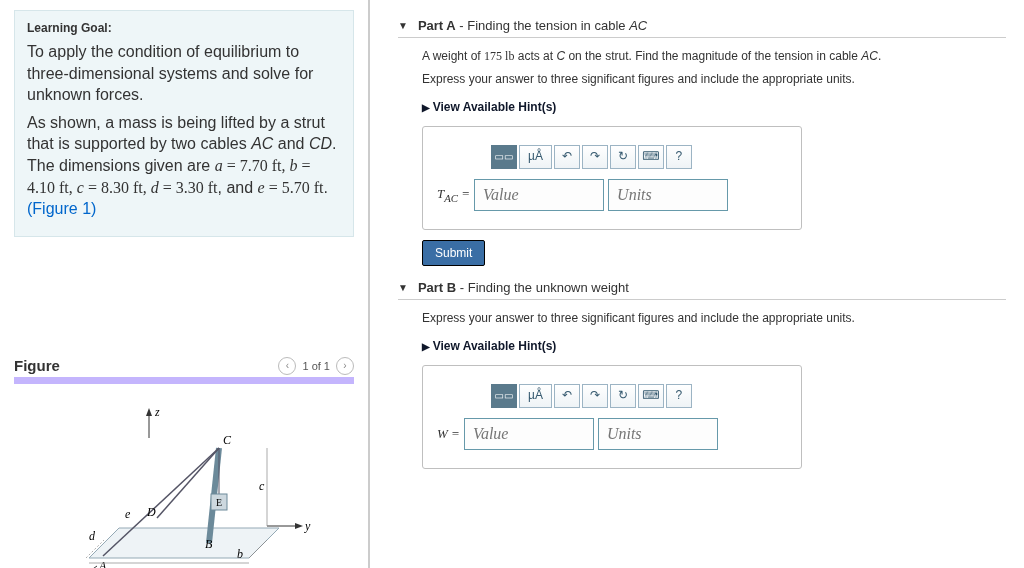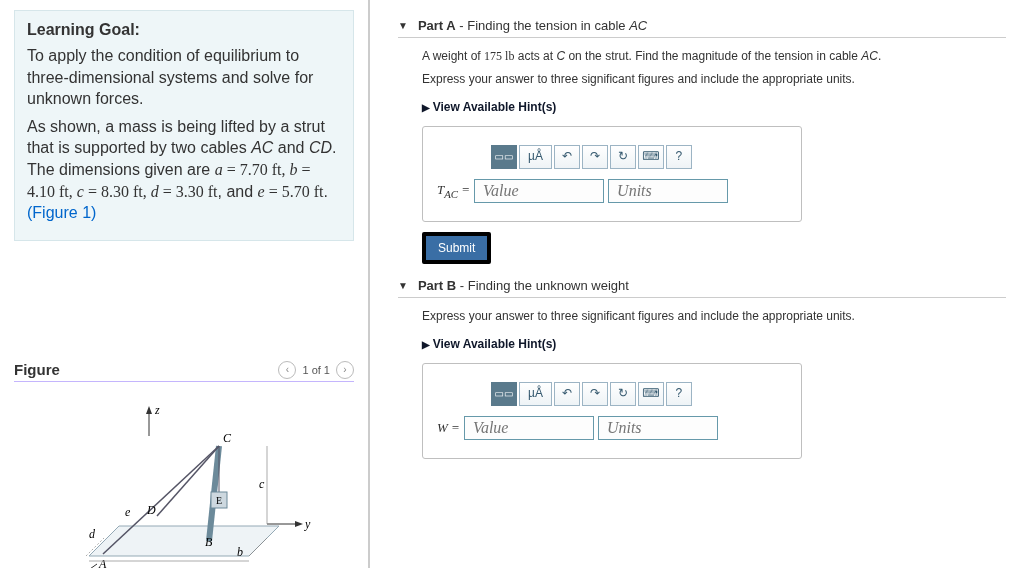--- a/index.html
+++ b/index.html
@@ -1,24 +1,24 @@
 <!DOCTYPE html>
 <html><head>
 <meta charset="utf-8">
 <style>
   * { box-sizing: border-box; margin: 0; padding: 0; }
   body { font-family: Arial, Helvetica, sans-serif; font-size: 12px; color: #333; background: #fff; }
   .page { display: flex; width: 1024px; height: 568px; }
   .left-col { width: 370px; padding: 10px 14px 0 14px; border-right: 2px solid #ccc; }
   .right-col { flex: 1; padding: 18px 18px 0 28px; overflow: hidden; }
   .goal-box { background: #eef6f8; border: 1px solid #d6e6ea; padding: 10px 12px; margin-bottom: 18px; }
-  .goal-box h4 { font-size: 16px; font-weight: bold; margin-bottom: 6px; color: #333; }
+  .goal-box h4 { font-size: 12px; font-weight: bold; margin-bottom: 6px; color: #333; }
   .goal-box p { font-size: 16px; line-height: 1.35; color: #333; margin-bottom: 6px; }
   .fig-link { color: #0066cc; }
-  .figure-header { display: flex; align-items: center; justify-content: space-between; border-bottom: 1px solid #c4b5fd; padding-bottom: 2px; margin-top: 120px; }
+  .figure-header { display: flex; align-items: center; justify-content: space-between; border-bottom: 7px solid #c4b5fd; padding-bottom: 2px; margin-top: 120px; }
   .figure-header h3 { font-size: 15px; font-weight: bold; }
   .fig-nav { display: flex; align-items: center; gap: 6px; font-size: 11px; color: #555; }
   .circ-btn { width: 18px; height: 18px; border: 1px solid #bbb; border-radius: 50%; background: #fff; display: inline-flex; align-items: center; justify-content: center; font-size: 10px; color: #888; cursor: pointer; }
   .figure-img { margin-top: 14px; text-align: center; }
   .part { margin-bottom: 14px; }
   .part-header { display: flex; align-items: center; gap: 10px; border-bottom: 1px solid #ccc; padding-bottom: 4px; margin-bottom: 10px; }
   .part-caret { font-size: 10px; }
   .part-title { font-size: 13px; font-weight: bold; }
   .part-title .sub { font-weight: normal; text-align: right; }
   .part-body { padding-left: 24px; font-size: 12px; line-height: 1.45; }
@@ -26,24 +26,24 @@
   .part-body .bold { font-weight: normal; }
   .hint-link { color: #0f172a; font-weight: bold; margin-top: 4px; display: inline-block; cursor: pointer;}
   .hint-caret { font-size: 10px; margin-right: 3px; }
   .answer-box { border: 1px solid #bfbfbf; border-radius: 3px; padding: 18px 14px 18px 14px; margin-top: 10px; width: 380px; }
   .toolbar { display: flex; gap: 2px; margin: 0 0 10px 54px; align-items: center; }
   .toolbar .tb { width: 26px; height: 24px; border: 1px solid #9cb4c4; background: linear-gradient(#fff,#eef3f6); display: inline-flex; align-items: center; justify-content: center; font-size: 12px; color: #34586e; cursor: pointer; }
   .toolbar .tb.first { background: #5a7a8c; color:#fff; border-color:#5a7a8c; font-size:10px; }
   .toolbar .tb.wide { width: auto; padding: 0 8px; }
   .ans-row { display: flex; align-items: center; gap: 4px; }
   .ans-label { font-style: italic; font-family: 'Times New Roman', serif; font-size: 13px; }
-  .ans-input { height: 24px; font-size: 16px; color: #a16207; font-style: italic; border: 1px solid #69a; padding: 10px 8px; background: #fdfdfd; font-family: 'Times New Roman', serif; }
+  .ans-input { height: 32px; font-size: 16px; color: #a16207; font-style: italic; border: 1px solid #69a; padding: 10px 8px; background: #fdfdfd; font-family: 'Times New Roman', serif; }
   .ans-input.val { width: 130px; }
   .ans-input.unit { width: 120px; }
-  .submit-btn { background: #3a6ea5; color: #fff; border: 4px solid #000000; padding: 5px 12px; font-size: 12px; cursor: pointer; border-radius: 2px; margin-top: 10px; margin-left: 24px; }
+  .submit-btn { background: #3a6ea5; color: #fff; border: 1px solid #000000; padding: 5px 12px; font-size: 12px; cursor: pointer; border-radius: 2px; margin-top: 10px; margin-left: 24px; }
   .figsvg { font-family: 'Times New Roman', serif; font-style: italic; font-size: 12px; }
 </style>
 </head>
 <body>
 
 <div class="page">
 
   <div class="left-col">
     <div class="goal-box">
       <h4>Learning Goal:</h4>

